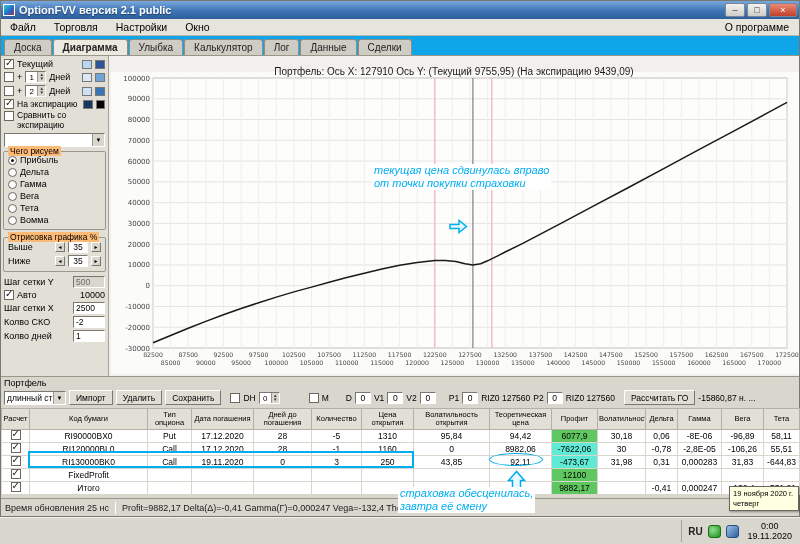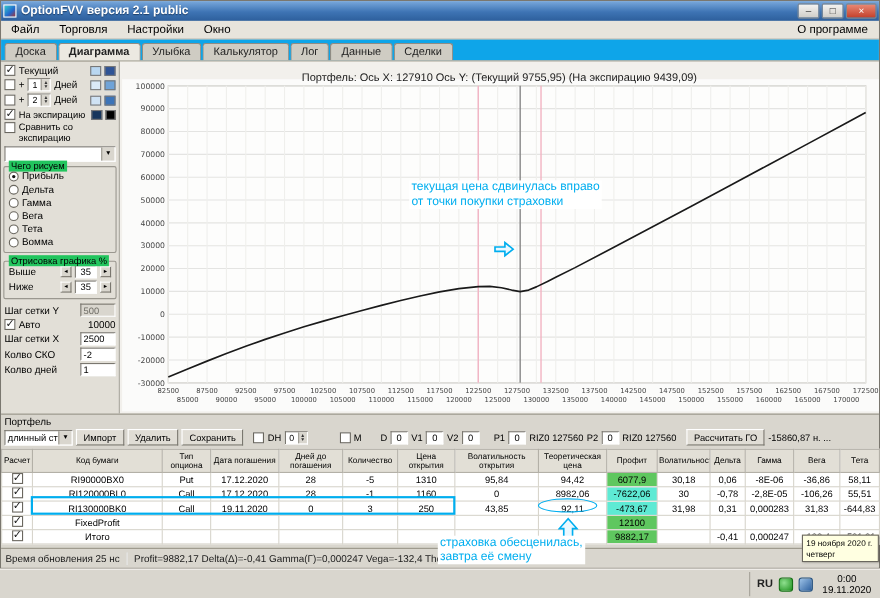--- a/index.html
+++ b/index.html
@@ -35,21 +35,21 @@
     border-top:1px solid #989589; background:#e2dfd7; }
   #sidebar { width:108px; height:100%; border-right:1px solid #a5a299; padding:2px 2px; font-size:9px; }
   .srow { display:flex; align-items:center; gap:3px; padding:1px 1px; min-height:12px; }
   .cb { width:10px; height:10px; min-width:10px; background:#fff; border:1px solid #6a675f; position:relative; display:inline-block; }
   .cb .tick { position:absolute; left:0px; top:-3px; font-size:10px; color:#1a1a1a; }
   .sw { width:10px; height:9px; border:1px solid #777; display:inline-block; }
   .spin { display:inline-flex; align-items:stretch; background:#fff; border:1px solid; border-color:#7a776f #fff #fff #7a776f; height:12px; }
   .spin .v { width:11px; font-size:8px; text-align:center; line-height:11px; }
   .spin .arrs { display:flex; flex-direction:column; justify-content:center; background:#d9d6ce; border-left:1px solid #9a978f; width:8px; font-size:4.5px; line-height:4px; text-align:center; color:#333; }
   .groupbox { border:1px solid #9a978f; border-radius:2px; margin:4px 0 3px; padding:2px 3px 3px; position:relative; }
-  .groupbox .gtitle { position:absolute; top:-6px; left:4px; background:#22c55e; padding:0 2px; font-size:8.5px; }
+  .groupbox .gtitle { position:absolute; top:-6px; left:4px; background:#fdba74; padding:0 2px; font-size:8.5px; }
   .radio { width:9px; height:9px; min-width:9px; border:1px solid #6a675f; border-radius:50%; background:#fff; position:relative; display:inline-block; }
   .radio.sel::after { content:""; position:absolute; left:2px; top:2px; width:3px; height:3px; border-radius:50%; background:#111; }
   .mini-btn { width:10px; height:10px; background:#d9d6ce; border:1px solid; border-color:#fff #7a776f #7a776f #fff;
     font-size:5px; line-height:8px; text-align:center; }
   .inp { background:#fff; border:1px solid; border-color:#7a776f #fff #fff #7a776f; font-size:8.5px; padding:0 2px; height:12px; line-height:11px; }
   .inp.dis { background:#d9d6ce; color:#6f6d66; }
   .combo { display:flex; align-items:center; background:#fff; border:1px solid; border-color:#7a776f #fff #fff #7a776f; height:14px; font-size:8.5px; }
   .combo .cval { flex:1; padding:0 2px; white-space:nowrap; overflow:hidden; }
   .combo .carr { width:12px; height:100%; background:#d9d6ce; border-left:1px solid #9a978f; font-size:6px; text-align:center; line-height:12px; }
 
@@ -78,21 +78,21 @@
   #taskbar { position:absolute; left:0; top:517px; width:800px; height:27px; background:#d9d6ce;
     border-top:1px solid #f4f2ee; display:flex; align-items:center; justify-content:flex-end; padding-right:4px; gap:5px; }
   #tray { display:flex; align-items:center; gap:5px; border-left:1px solid #a5a299; padding-left:6px; height:22px; }
   #lang-ind { font-size:10px; font-weight:bold; color:#222; }
   .tray-ico { width:13px; height:13px; border-radius:3px; }
   #tray-ico-green { background:radial-gradient(circle at 35% 35%, #8fe08f, #1d8f1d); border:1px solid #157015; }
   #tray-ico-blue { background:linear-gradient(135deg,#9ec3e8,#2c5f9e); border:1px solid #23507f; }
   #clock { text-align:center; font-size:9px; line-height:10px; padding:0 4px; }
 
   
-  .cyan-note { position:absolute; color:#00aeef; font-size:11px; line-height:13px; background:#ffffff; padding:0 2px; z-index:30; }
+  .cyan-note { position:absolute; color:#00aeef; font-size:11px; line-height:13px; background:#ffffff; padding:0 2px; z-index:30;font-style:italic; }
   #hl-rect { position:absolute; left:28px; top:451px; width:386px; height:17px; border:2px solid #00aeef; z-index:25; }
   #hl-ellipse { position:absolute; left:489px; top:453px; width:54px; height:13px; border:1.5px solid #00aeef; border-radius:50%; z-index:25; }
   .arrow-ov { position:absolute; z-index:30; }
   #tooltip { position:absolute; left:729px; top:486px; width:70px; background:#ffffe1; border:1px solid #6a675f;
     font-size:7.5px; line-height:9.5px; padding:2px 3px; z-index:40; box-shadow:1px 1px 2px rgba(0,0,0,.35); }
   .lbl { white-space:nowrap; }
 </style>
 </head>
 <body>
 
@@ -456,21 +456,21 @@
               <td>17.12.2020</td>
               <td>28</td>
               <td>-5</td>
               <td>1310</td>
               <td>95,84</td>
               <td>94,42</td>
               <td class="profit-pos">6077,9</td>
               <td>30,18</td>
               <td>0,06</td>
               <td>-8E-06</td>
-              <td>-36,86</td>
+              <td>-96,89</td>
               <td>58,11</td>
             </tr>
             <tr>
               <td><span class="cb checked"><span class="tick">✓</span></span></td>
               <td>RI120000BL0</td>
               <td>Call</td>
               <td>17.12.2020</td>
               <td>28</td>
               <td>-1</td>
               <td>1160</td>

